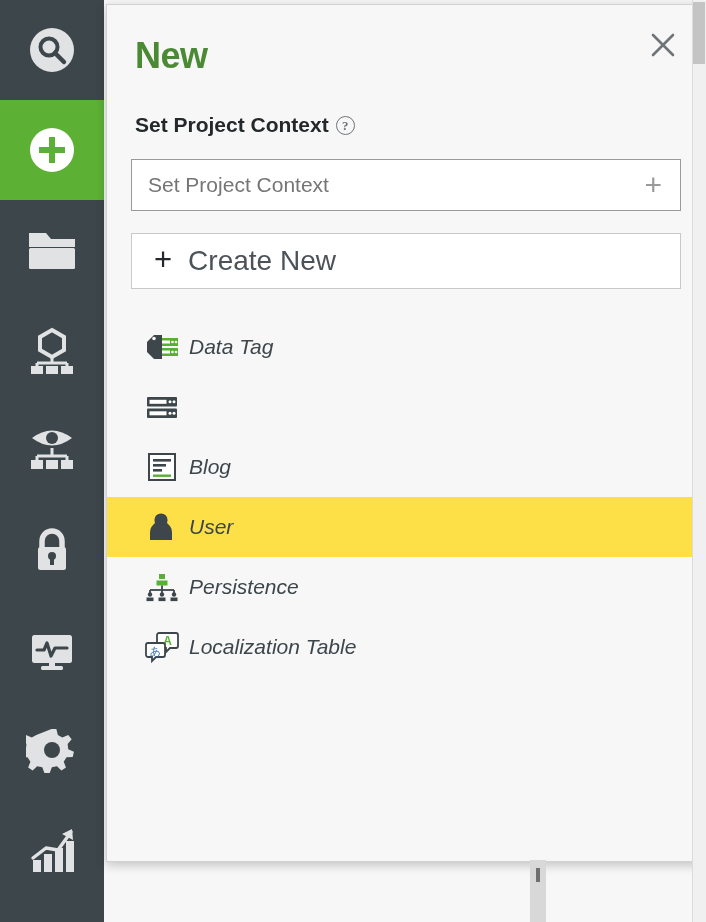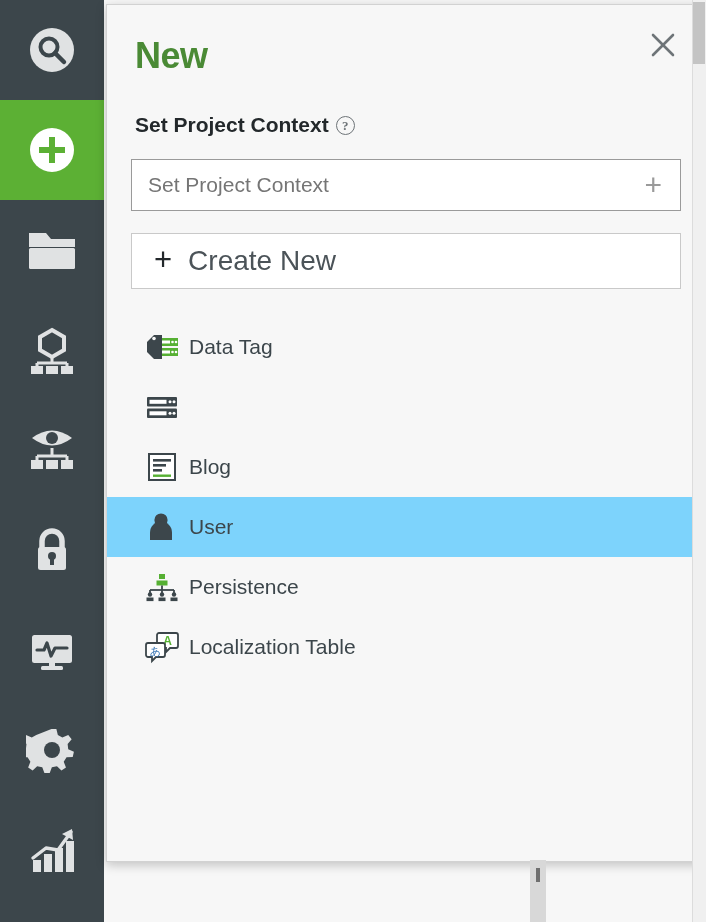--- a/index.html
+++ b/index.html
@@ -104,23 +104,23 @@
     margin-top: -3px;
   }
   .create-new .lbl { font-size: 28px; color: #4b5358; }
 
   
   .opt-list { position: absolute; left: 0; top: 312px; width: 596px; }
   .opt-row {
     height: 60px; display: flex; align-items: center;
     padding-left: 38px; cursor: pointer;
   }
-  .opt-row.selected { background: #7dd3fc; }
+  .opt-row.selected { background: #fde047; }
   .opt-row .lbl {
-    font-size: 21px; color: #3c464b; margin-left: 10px;
+    font-size: 21px; color: #3c464b; margin-left: 10px; font-style: italic;
   }
   .ico { width: 34px; height: 34px; flex: 0 0 34px; display: block; }
 
   
   .scrollbar-track {
     position: absolute; right: 0; top: 0; width: 14px; height: 922px;
     background: #f0f0f0; border-left: 1px solid #dcdcdc;
   }
   .scrollbar-thumb {
     position: absolute; right: 1px; top: 2px; width: 12px; height: 62px;

